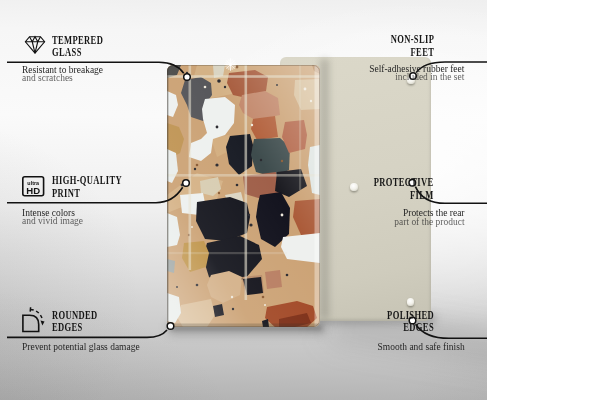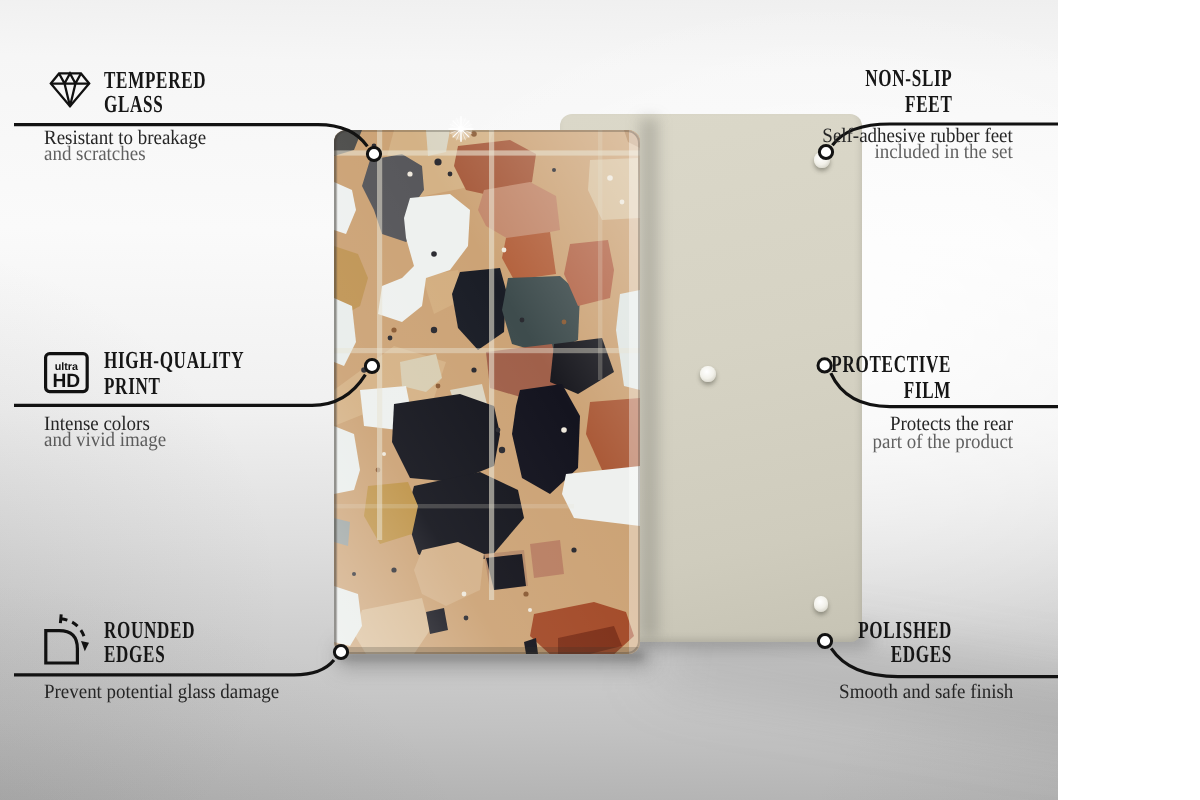--- a/index.html
+++ b/index.html
@@ -4,21 +4,20 @@
 <style>
   html,body{margin:0;padding:0;}
   #stage{position:relative;width:487px;height:400px;overflow:hidden;
     font-family:"Liberation Serif",serif;
     background:
       radial-gradient(ellipse 250px 165px at 415px 165px, rgba(255,255,255,.88) 0%, rgba(255,255,255,.42) 58%, rgba(255,255,255,0) 100%),
       radial-gradient(ellipse 380px 200px at -30px 430px, rgba(90,90,90,.13) 0%, rgba(90,90,90,0) 70%),
       radial-gradient(ellipse 330px 190px at 630px 430px, rgba(90,90,90,.13) 0%, rgba(90,90,90,0) 70%),
       radial-gradient(ellipse 300px 260px at -70px 300px, rgba(90,90,90,.14) 0%, rgba(90,90,90,0) 70%),
       linear-gradient(181deg, #efefef 0%, #f6f6f6 9%, #fafafa 30%, #f0f0f0 52%, #dedede 68%, #cecece 80%, #c2c2c2 90%, #b2b2b2 100%);
-    padding-left: 42px;
   }
   .abs{position:absolute;}
   .hd{font-weight:bold;font-size:12.2px;line-height:12.3px;letter-spacing:0.5px;color:#161616;white-space:nowrap;}
   .ds{font-size:10.2px;line-height:8.8px;color:#262626;white-space:nowrap;}
   .sxl{transform:scaleX(0.70);transform-origin:0 0;}
   .sxr{transform:scaleX(0.70);transform-origin:100% 0;}
   .sdl{transform:scaleX(0.93);transform-origin:0 0;}
   .sdr{transform:scaleX(0.93);transform-origin:100% 0;}
   .right{text-align:right;}
 </style>

